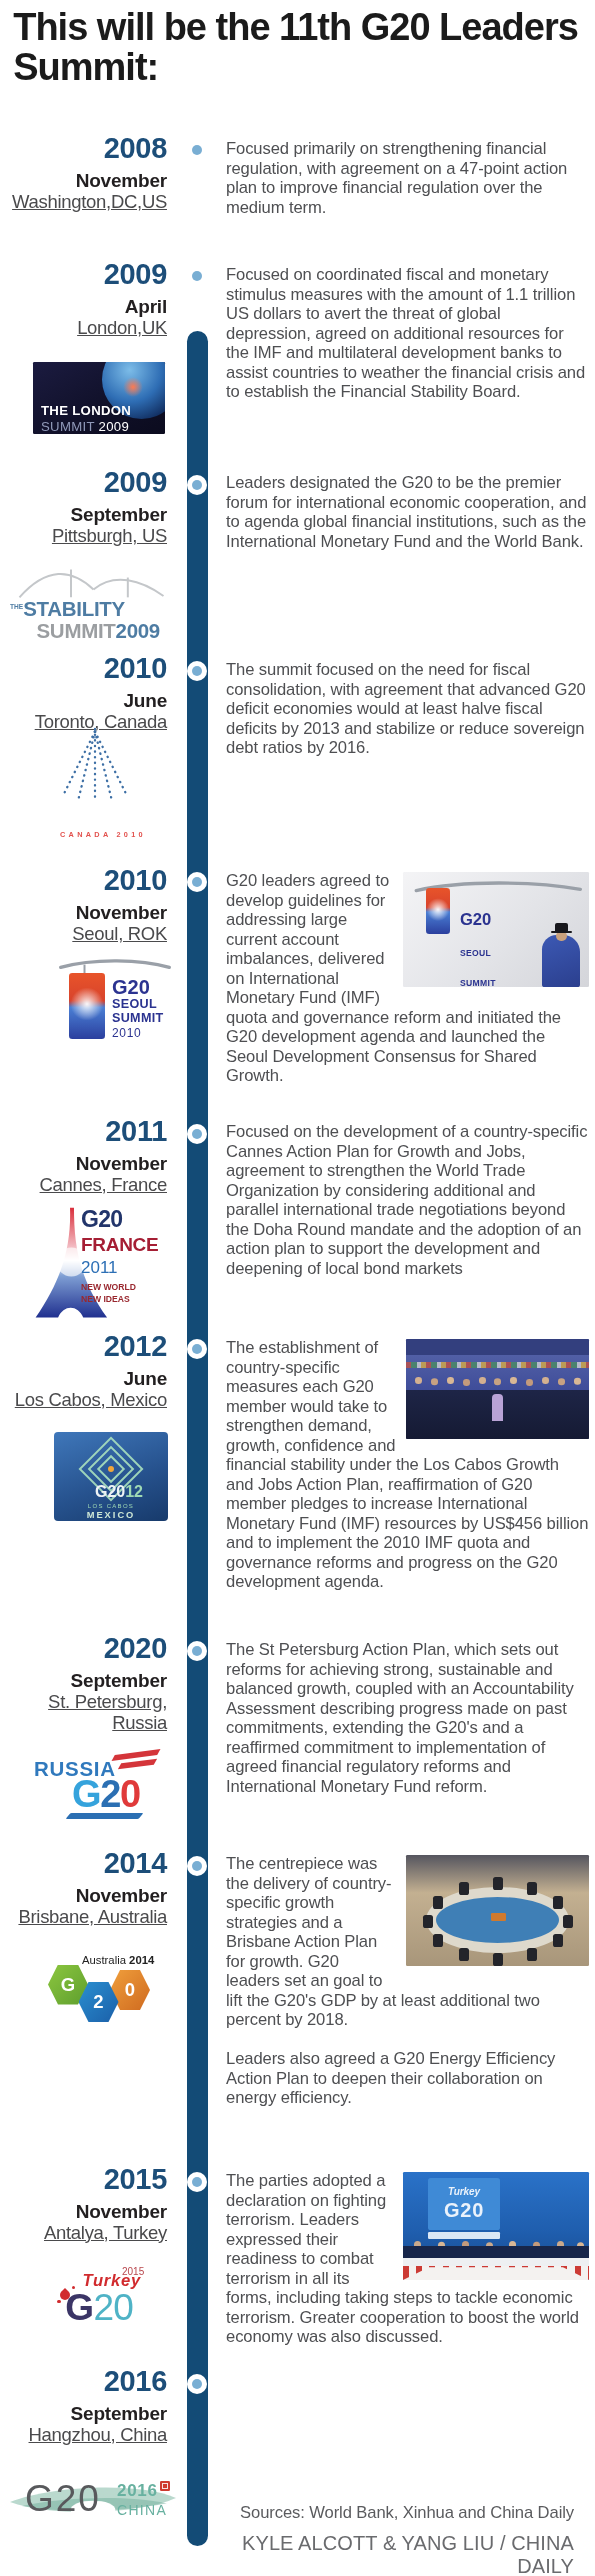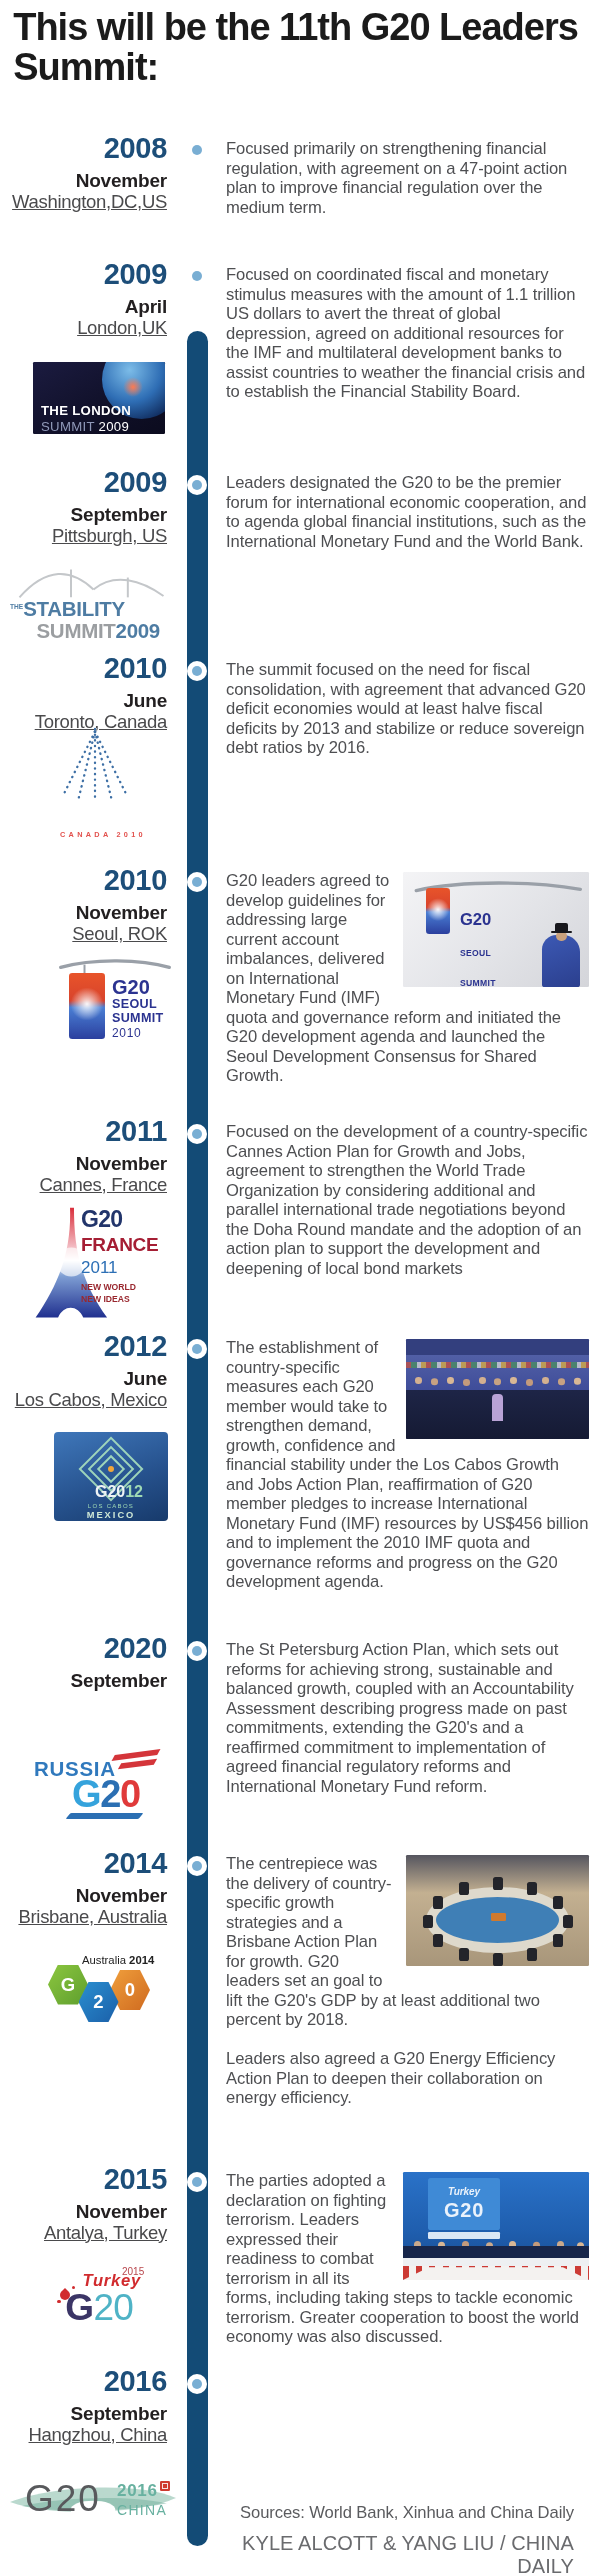--- a/index.html
+++ b/index.html
@@ -354,20 +354,22 @@
   <div class="d d3"></div>
   <div class="dot"></div>
   <div class="t1"><span>G20</span><span class="gr">12</span></div>
   <div class="t2">LOS CABOS</div>
   <div class="t3">MEXICO</div>
 </div>
 
 <div class="leftcol" style="top:1634px">
   <div class="year">2020</div>
   <div class="month">September</div>
+  <div class="loc">St. Petersburg,
+Russia</div>
 </div>
 <div class="body" style="top:1640px">
   <span class="txt">The St Petersburg Action Plan, which sets out reforms for achieving strong, sustainable and balanced growth, coupled with an Accountability Assessment describing progress made on past commitments, extending the G20's and a reaffirmed commitment to implementation of agreed financial regulatory reforms and International Monetary Fund reform.</span>
 </div>
 <div class="logo rus" style="left:34px;top:1752px">
   <div class="f1"></div>
   <div class="f2"></div>
   <div class="name">RUSSIA</div>
   <div class="sw"></div>
   <div class="g20">

